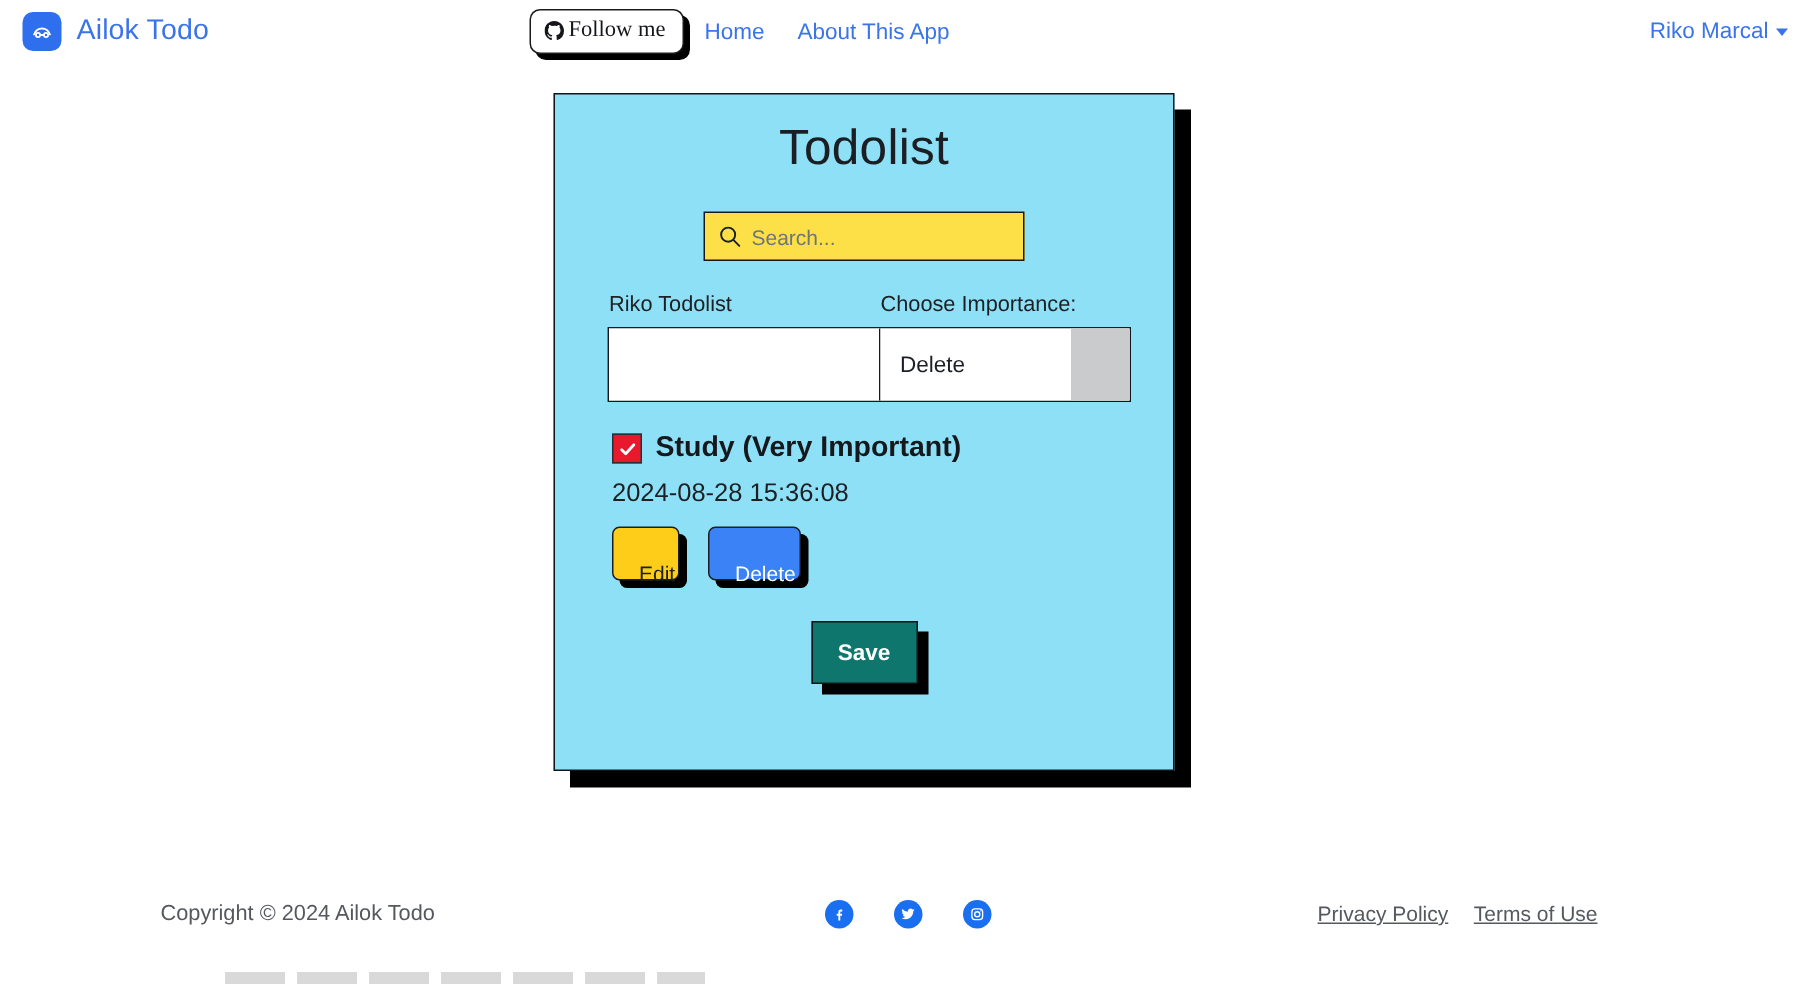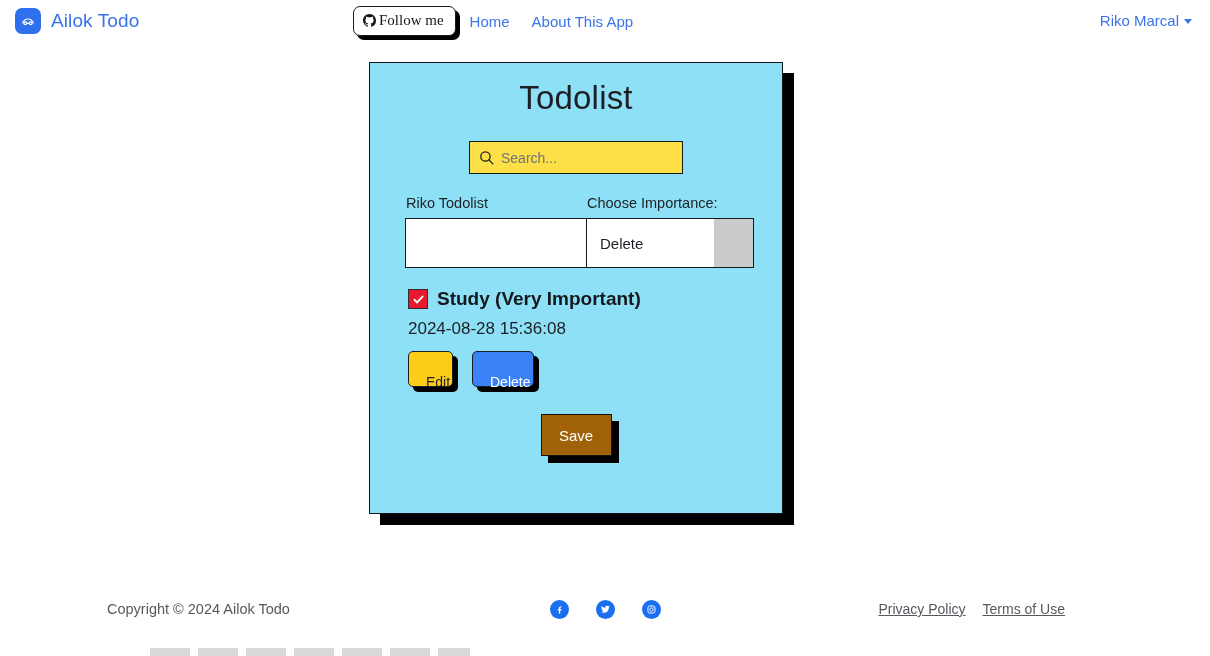--- a/index.html
+++ b/index.html
@@ -274,23 +274,23 @@
   }
 
   .save-wrap {
     display: flex;
     justify-content: center;
     margin-top: 27px;
   }
   .btn-save {
     width: 71px;
     height: 42px;
-    background: #a16207;
+    background: #0f766e;
     color: #ffffff;
-    font-weight: normal;
+    font-weight: bold;
     font-size: 15px;
     border: 1.5px solid #111418;
     box-shadow: 7px 7px 0 #000000;
     cursor: pointer;
     font-family: "Liberation Sans", sans-serif;
   }
 
   
   .footer {
     position: absolute;

